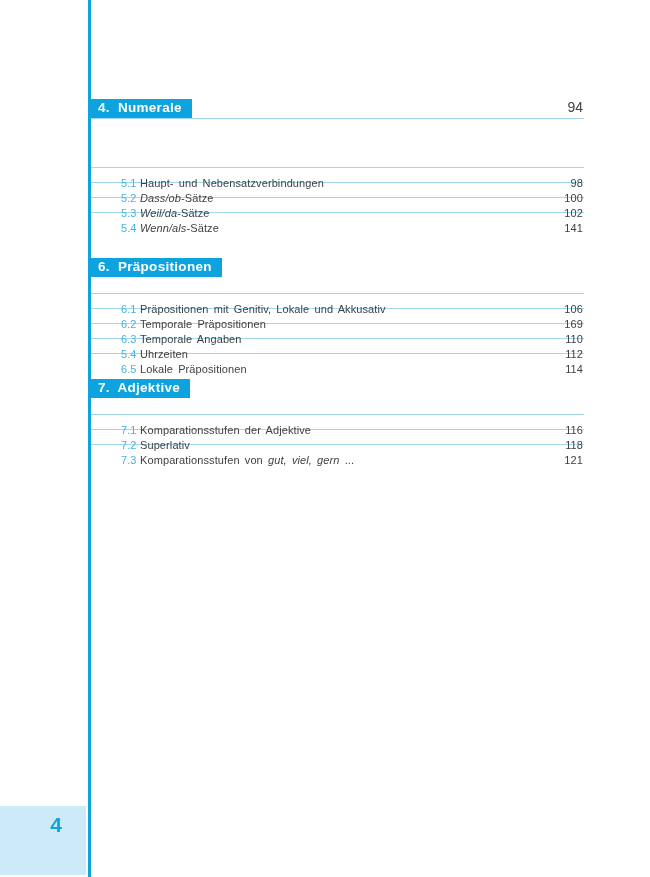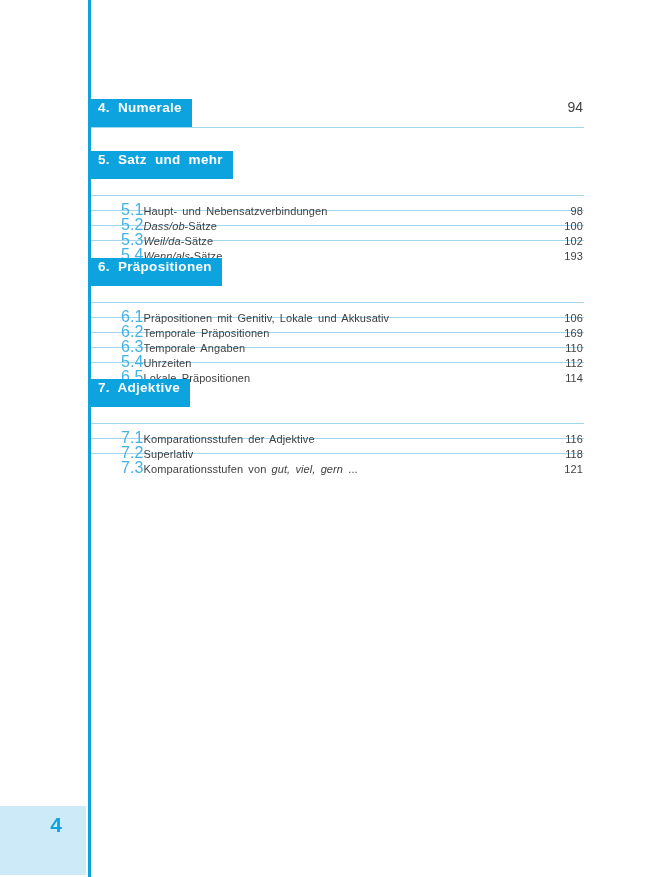--- a/index.html
+++ b/index.html
@@ -33,39 +33,39 @@
   }
   .section{position:absolute;left:0;width:493px;}
 
   .header-row{
     display:flex;align-items:flex-start;width:100%;
   }
   .header-row.with-rule{border-bottom:1px solid var(--rule);}
   .header-box{
     display:inline-block;background:var(--accent);color:#ffffff;
     font-size:13.5px;font-weight:bold;line-height:18px;
-    padding:0 10px 10px 8px;margin-left:-1px;
+    padding:0 10px 1px 8px;margin-left:-1px;
     word-spacing:4px;letter-spacing:0.3px;
     white-space:nowrap;
   }
   .header-page{
     margin-left:auto;font-size:14px;color:var(--text);
     line-height:17px;padding-right:1px;
   }
 
   .rows{margin-top:2px;}
   .entry-row{
     display:flex;align-items:baseline;height:15px;line-height:14px;
     border-bottom:1px solid var(--rule);
     padding-left:30px;box-sizing:border-box;
     font-size:11px;color:var(--text);
     word-spacing:2px;letter-spacing:0.1px;
   }
   .entry-num{
-    flex:0 0 19px;color:var(--num);font-size:16px;
+    flex:0 0 19px;color:var(--num);font-size:11px;
   }
   .entry-title{white-space:nowrap;overflow:hidden;margin-top:23px;}
   .entry-title .it{font-style:italic;}
   .entry-page{margin-left:auto;padding-right:1px;color:var(--text);padding-left:8px;}
 </style>
 </head>
 <body style="--accent: #0da3de; --num: #45b2e3; --panel: #cdeaf8; --rule: #a3d7ef; --text: #3f3f3f;">
 
 <div class="page">
   <div class="vline"></div>
@@ -73,23 +73,20 @@
   <div class="content" id="content">
   <div class="section" style="top: 99px;">
     <div class="header-row with-rule">
       <span class="header-box">4. Numerale</span>
     <span class="header-page">94</span>
         </div>
     <div class="rows"></div>
   </div>
 
   <div class="section" style="top: 151px;">
-    <div class="header-row">
-      <span class="header-box">5. Satz und mehr</span>
-    </div>
     <div class="rows">
   <div class="entry-row">
     <span class="entry-num">5.1</span>
     <span class="entry-title"><span>Haupt- und Nebensatzverbindungen</span></span>
     <span class="entry-page">98</span>
   </div>
 
   <div class="entry-row">
     <span class="entry-num">5.2</span>
     <span class="entry-title"><span class="it">Dass/ob</span><span>-Sätze</span></span>
@@ -98,21 +95,21 @@
 
   <div class="entry-row">
     <span class="entry-num">5.3</span>
     <span class="entry-title"><span class="it">Weil/da</span><span>-Sätze</span></span>
     <span class="entry-page">102</span>
   </div>
 
   <div class="entry-row">
     <span class="entry-num">5.4</span>
     <span class="entry-title"><span class="it">Wenn/als</span><span>-Sätze</span></span>
-    <span class="entry-page">193</span>
+    <span class="entry-page">141</span>
   </div>
 </div>
   </div>
 
   <div class="section" style="top: 258px;">
     <div class="header-row">
       <span class="header-box">6. Präpositionen</span>
     </div>
     <div class="rows">
   <div class="entry-row">

